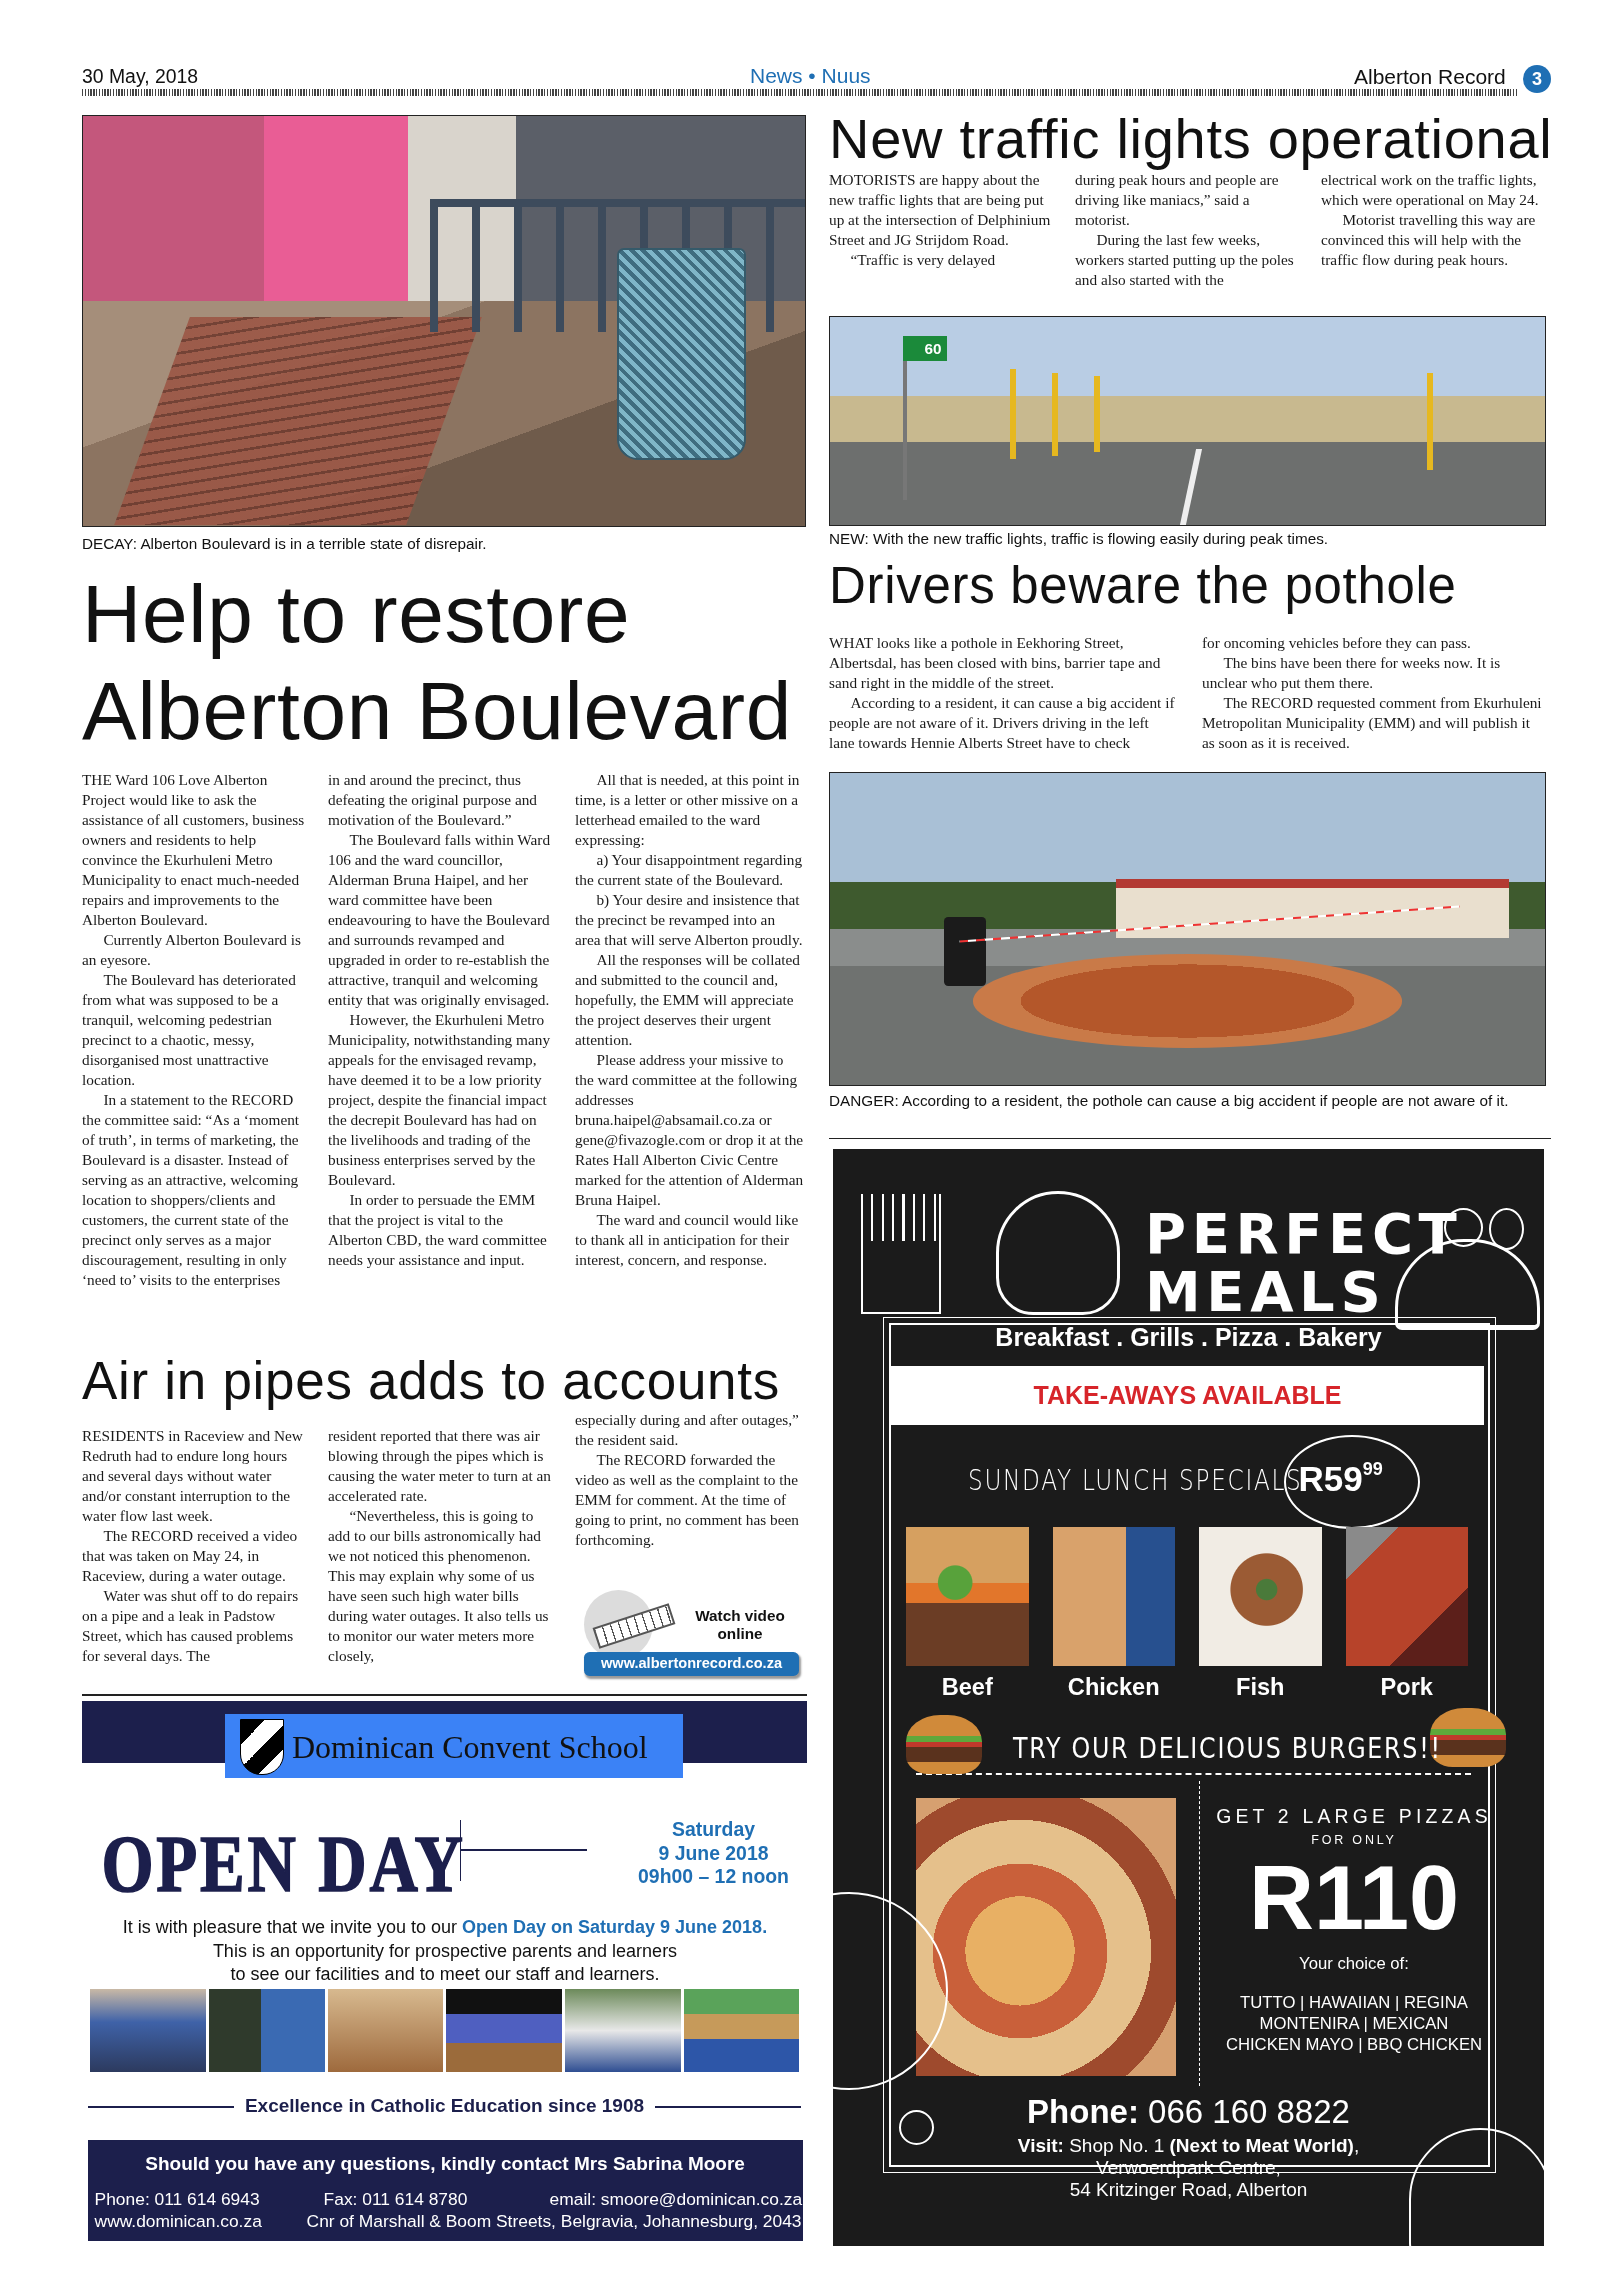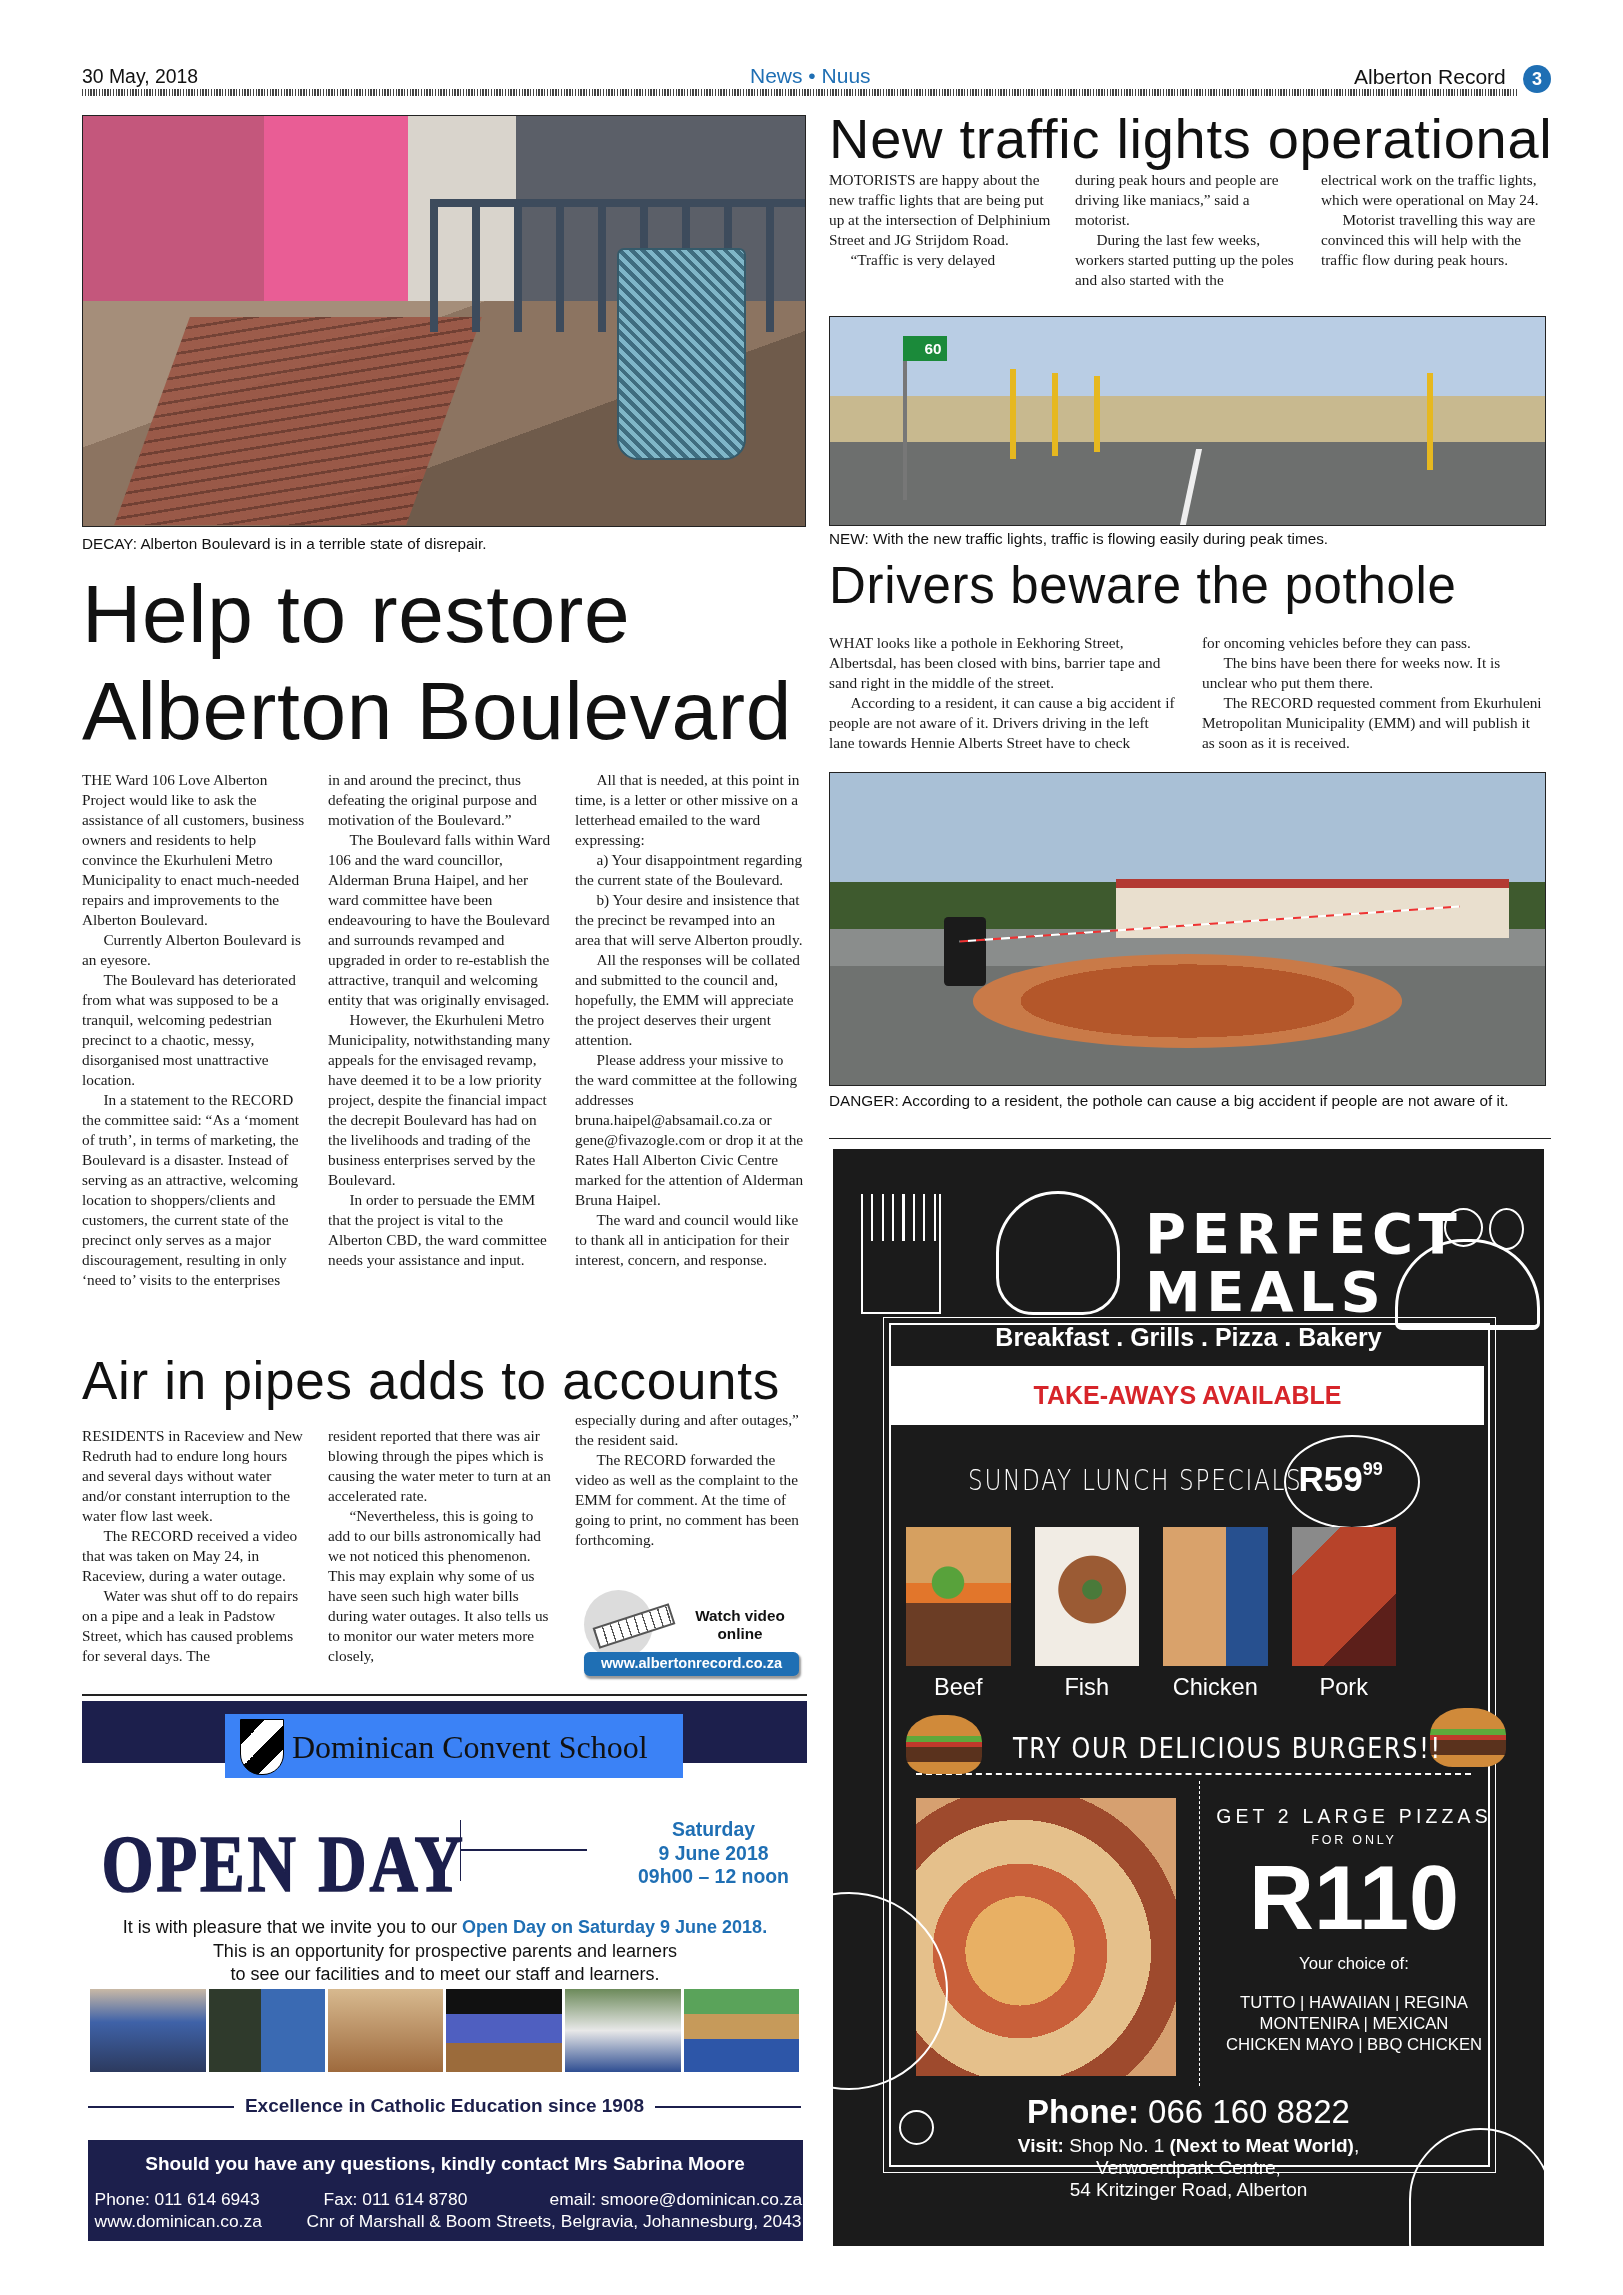--- a/index.html
+++ b/index.html
@@ -85,21 +85,21 @@
   .pm .fries { position:absolute; left:28px; top:45px; width:76px; height:118px; border:2.8px solid #fff; border-top:none;
       background:repeating-linear-gradient(90deg,transparent 0 8.3px,#fff 8.3px 10.4px) top/100% 40% no-repeat; }
   .pm .cloche { position:absolute; left:562px; top:90px; width:139px; height:83px; border:3.5px solid #fff; border-bottom:5.6px solid #fff; border-radius:69px 69px 7px 7px; }
   .pm .cats { position:absolute; left:0; top:174px; width:711px; text-align:center; font-weight:700; font-size:25px; }
   .pm .takeaway-band { position:absolute; left:58px; top:217px; width:593px; height:59px; background:#fff; }
   .pm .takeaway { position:absolute; left:0; top:15.3px; width:100%; text-align:center; color:#d7252a; font-weight:700; font-size:25px; }
   .pm .sunday { position:absolute; left:135px; top:314px; font-size:29px; letter-spacing:2.1px; font-family:"DejaVu Sans", sans-serif; font-weight:300; transform:scaleX(.8); transform-origin:left; white-space:nowrap; }
   .pm .badge { position:absolute; left:451px; top:286px; width:132px; height:90px; border:2.8px solid #fff; border-radius:50%; }
   .pm .badge .price { position:absolute; left:12.5px; top:22px; font-weight:700; font-size:35px; }
   .pm .badge sup { font-size:18px; vertical-align:top;text-align:center; }
-  .pm .foods { position:absolute; left:73px; top:378px; width:490px; display:flex; gap:24px; }
+  .pm .foods { position:absolute; left:73px; top:378px; width:562px; display:flex; gap:24px;font-weight:bold; }
   .pm .food { flex:1; }
   .pm .food .img { height:139px; }
   .pm .food .lbl { text-align:center; font-size:23.6px; margin-top:8.3px; }
   .pm .burger-row { position:absolute; left:83px; top:575px; width:555px; height:49px; border-bottom:2.1px dashed #fff; }
   .pm .burger-text { position:absolute; left:180px; top:582px; font-size:29px; letter-spacing:2.1px; font-family:"DejaVu Sans", sans-serif; transform:scaleX(.82); transform-origin:left; white-space:nowrap; }
   .pm .burger-img { position:absolute; width:76px; height:59px; border-radius:45% 45% 30% 30%;
       background:linear-gradient(180deg,#d08a3a 0 35%,#5fa83b 35% 45%,#c0392b 45% 55%,#5a321d 55% 80%,#d08a3a 80%); }
   .pm .pizza-img { position:absolute; left:83px; top:649px; width:260px; height:278px;
       background:radial-gradient(circle at 40% 55%,#e8b064 0 25%,#c9603a 25% 40%,#e5c08b 40% 60%,#9e4a2d 60% 75%,#d6a070 75%); }
   .pm .vdash { position:absolute; left:366px; top:632px; width:0; height:305px; border-left:1.4px dashed #fff; }
@@ -291,26 +291,26 @@
   <div class="sunday">SUNDAY LUNCH SPECIALS</div>
   <div class="badge">
     <div class="price"><span>R59</span><sup>99</sup></div>
   </div>
   <div class="foods">
     <div class="food">
       <div class="img" style="background:radial-gradient(circle at 40% 40%,#58a23b 0 15%,transparent 16%),linear-gradient(180deg,#d6a060 0 40%,#e2762b 40% 55%,#6b3d25 55%);"></div>
       <div class="lbl">Beef</div>
     </div>
     <div class="food">
+      <div class="img" style="background:linear-gradient(90deg,#d9a26b 0 60%,#27508f 60%);"></div>
+      <div class="lbl">Chicken</div>
+    </div>
+    <div class="food">
       <div class="img" style="background:radial-gradient(circle at 55% 45%,#4a7a3a 0 10%,#9b5b34 11% 35%,#f1ece4 36%);"></div>
       <div class="lbl">Fish</div>
-    </div>
-    <div class="food">
-      <div class="img" style="background:linear-gradient(90deg,#d9a26b 0 60%,#27508f 60%);"></div>
-      <div class="lbl">Chicken</div>
     </div>
     <div class="food">
       <div class="img" style="background:linear-gradient(135deg,#8a8a8a 0 20%,#b7432a 20% 70%,#5c1f1a 70%);"></div>
       <div class="lbl">Pork</div>
     </div>
   </div>
   <div class="burger-row"></div>
   <div class="burger-img" style="left:73px;top:566px;"></div>
   <div class="burger-img" style="left:597px;top:559px;"></div>
   <div class="burger-text">TRY OUR DELICIOUS BURGERS!!</div>

